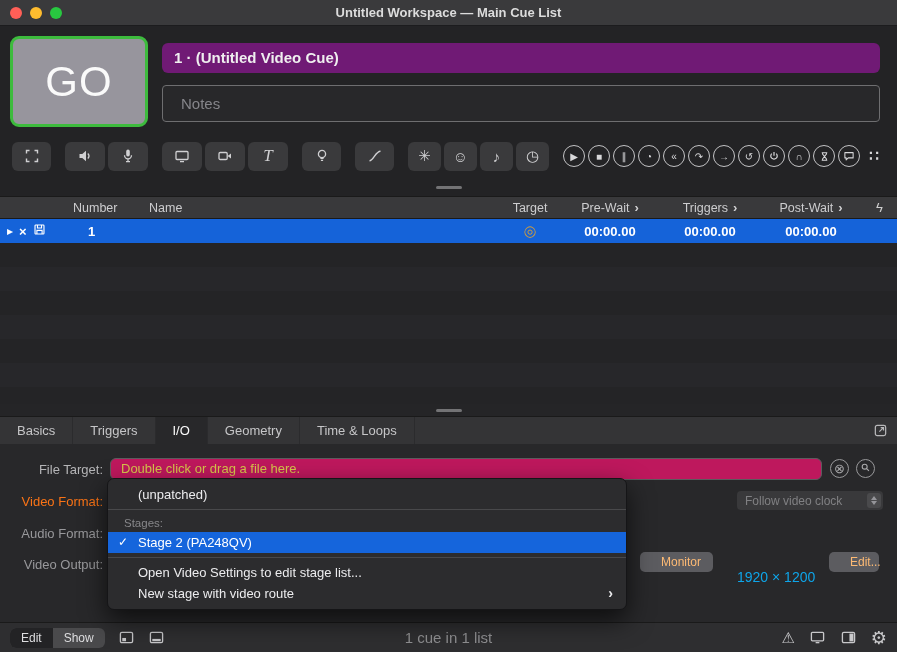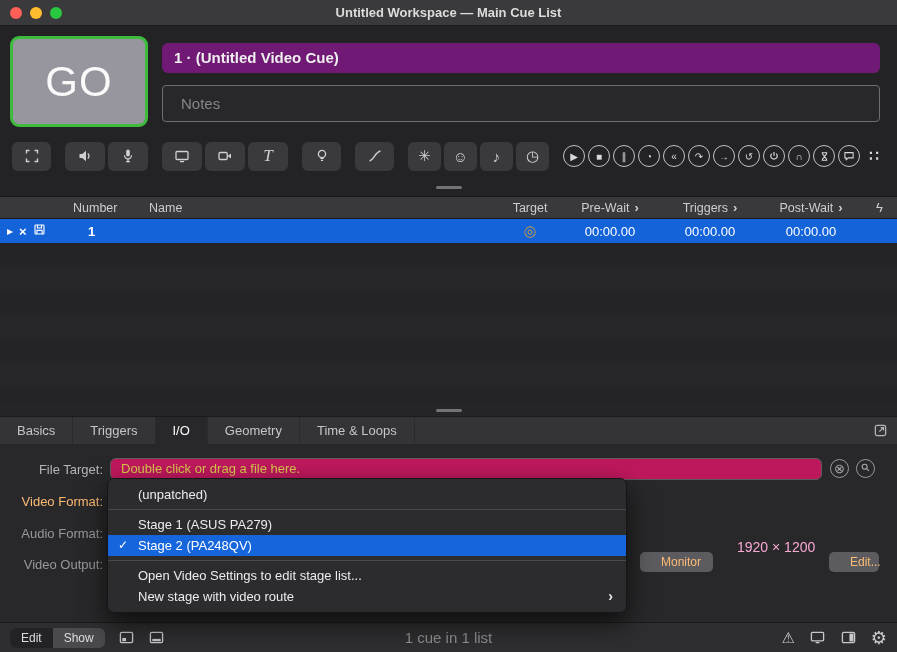--- a/index.html
+++ b/index.html
@@ -45,51 +45,51 @@
   .table-header{position:absolute;top:196px;left:0;right:0;height:23px;background:#39393b;border-top:1px solid #1a1a1a;border-bottom:1px solid #1a1a1a;font-size:12.5px;color:#cdcdcf;align-items:center;}
   .cell{padding-left:9px;display:flex;align-items:center;gap:5px;overflow:hidden;white-space:nowrap;}
   .cell.center{justify-content:center;padding-left:0;}
   .chev{font-weight:bold;font-size:13px;color:#d2d2d4;}
   .flash{font-size:13px;color:#cfcfcf;}
   .cue-row{position:absolute;top:219px;left:0;right:0;height:24px;background:#1563d9;color:#ffffff;font-size:13px;align-items:center;cursor:default;}
   .row-gutter{gap:6px;padding-left:7px;}
   .row-gutter .g1{font-size:12px;}
   .row-gutter .g2{font-size:13px;font-weight:bold;}
   .num{font-weight:bold;padding-left:24px;}
-  .time{font-weight:normal;}
+  .time{font-weight:bold;}
   .target-ic{color:#c89a45;font-size:15px;}
   .table-empty{position:absolute;top:243px;left:0;right:0;height:161px;background:repeating-linear-gradient(180deg,#242426 0 24px,#27272a 24px 48px);}
 
   
   .tabs{position:absolute;top:416px;left:0;right:0;height:28px;background:#343436;display:flex;align-items:flex-start;border-top:1px solid #1a1a1a;}
   .tab{padding:0 17px;line-height:28px;font-size:13px;color:#c6c6c8;border-right:1px solid #2b2b2d;cursor:pointer;}
   .tab.active{background:#28282a;color:#fbfbfb;}
   .detach{position:absolute;right:9px;top:6px;cursor:pointer;}
 
   
   .inspector{position:absolute;top:444px;left:0;right:0;height:178px;background:#28282a;}
   .lbl{position:absolute;left:0;width:103px;text-align:right;font-size:13px;color:#b5b5b7;}
   .lbl.ft{top:18px;}
-  .lbl.vf{top:50px;color:#fdba74;}
+  .lbl.vf{top:50px;color:#f97316;}
   .lbl.af{top:82px;color:#98989b;}
   .lbl.vo{top:113px;color:#98989b;}
   .ft-field{position:absolute;left:110px;top:14px;width:712px;height:22px;background:#be185d;border:1px solid #5c5c5e;border-radius:6px;padding:0 10px;line-height:20px;font-size:13px;cursor:pointer;}
   .yellow-text{color:#d7c54b;}
   .circ-btn{position:absolute;top:15px;width:19px;height:19px;border:1.5px solid #98989a;border-radius:50%;background:transparent;color:#aaaaac;display:flex;align-items:center;justify-content:center;cursor:pointer;padding:0;}
   .circ-btn.cx{left:830px;font-size:13px;}
   .circ-btn.cs{left:856px;}
   .select{position:absolute;left:737px;top:47px;width:146px;height:19px;background:#39393b;border-radius:4px;display:flex;align-items:center;font-size:12px;color:#808083;padding-left:8px;cursor:pointer;}
   .updown{position:absolute;right:2px;top:2px;width:14px;height:15px;background:#4a4a4c;border-radius:3px;display:flex;flex-direction:column;align-items:center;justify-content:center;gap:1px;}
   .tri{width:0;height:0;border-left:3.5px solid transparent;border-right:3.5px solid transparent;}
   .tri.up{border-bottom:4px solid #95959a;}
   .tri.down{border-top:4px solid #95959a;}
   .btn{position:absolute;height:20px;background:#5c5c60;border:none;border-radius:5px;color:#fdba74;font-size:12px;cursor:pointer;padding:0 21px;}
   .btn.monitor{left:640px;top:108px;width:73px;}
   .btn.edit{left:829px;top:108px;width:50px;}
-  .res{position:absolute;left:737px;top:95px;font-size:14px;color:#f9a8d4;}
+  .res{position:absolute;left:737px;top:125px;font-size:14px;color:#0ea5e9;}
 
   
   .menu{position:absolute;left:107px;top:478px;width:520px;background:#2c2c2e;border:1px solid #151517;border-radius:7px;box-shadow:0 10px 26px rgba(0,0,0,.65);padding:5px 0;z-index:100;font-size:13px;color:#ececee;}
   .mi{position:relative;height:21px;line-height:21px;padding-left:30px;cursor:pointer;}
   .mi.selected{background:#1565dc;color:#ffffff;}
   .mi .check{position:absolute;left:10px;font-size:12px;}
   .mi .sub{position:absolute;right:13px;font-weight:bold;font-size:14px;}
   .mhdr{height:18px;line-height:18px;padding-left:16px;font-size:11.5px;color:#87878a;}
   .msep{height:1px;background:#49494b;margin:4px 0;}
 
@@ -332,30 +332,37 @@
       <span><svg width="11" height="11" viewBox="0 0 16 16" fill="none" stroke="#aaaaac" stroke-width="1.6">
             <circle cx="6.8" cy="6.8" r="3.6"></circle>
             <path d="M9.6 9.6L13 13"></path>
           </svg></span>
     </button>
 
     <span class="lbl vf">Video Format:</span>
     <span class="lbl af">Audio Format:</span>
     <span class="lbl vo">Video Output:</span>
 
+    <div class="select">
+      <span>Follow video clock</span>
+      <span class="updown">
+          <span class="tri up"></span>
+          <span class="tri down"></span>
+        </span>
+    </div>
 
     <button class="btn monitor">Monitor</button>
     <span class="res">1920 × 1200</span>
     <button class="btn edit">Edit...</button>
   </div>
 
   <div class="menu">
     <div class="mi">(unpatched)</div>
     <div class="msep"></div>
-    <div class="mi">Stage 1 (ASUS PA279)</div>
+    <div class="mhdr">Stages:</div>
     <div class="mi selected">
       <span class="check">✓</span>
       <span>Stage 2 (PA248QV)</span>
     </div>
     <div class="msep"></div>
     <div class="mi">Open Video Settings to edit stage list...</div>
     <div class="mi">
       <span>New stage with video route</span>
       <span class="sub">›</span>
     </div>

